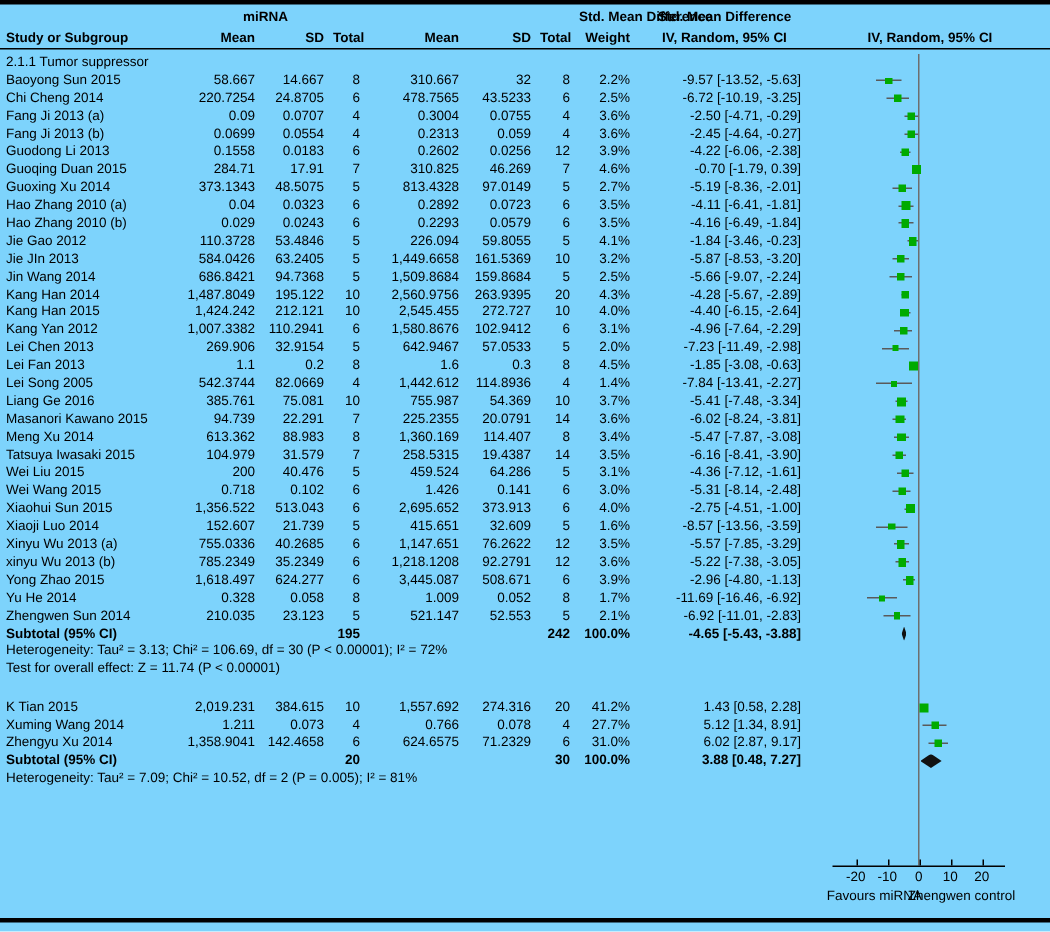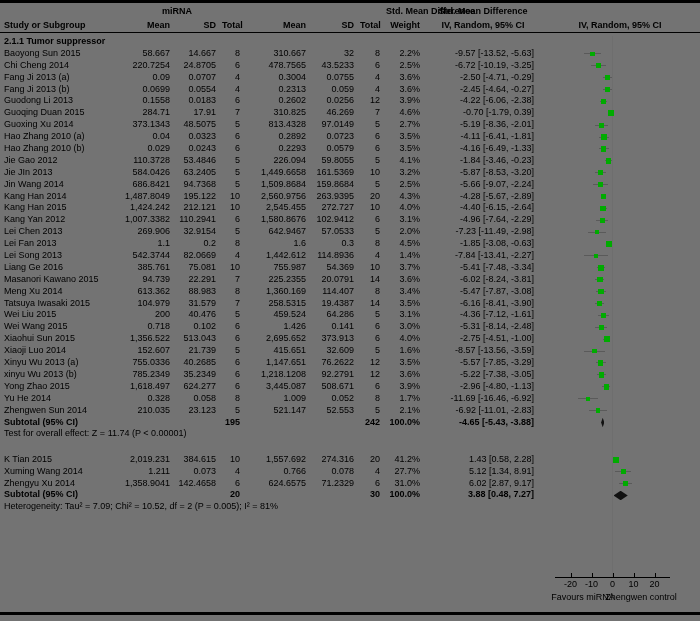--- a/index.html
+++ b/index.html
@@ -1,30 +1,30 @@
 <!DOCTYPE html>
 <html><head>
 <meta charset="utf-8">
 <style>
   html,body{margin:0;padding:0;background:#fff;}
-  .fig{position:relative;width:700px;height:621px;background:#737373;
+  .fig{position:relative;width:700px;height:621px;background:#7dd3fc;
        font-family:"Liberation Sans",sans-serif;font-size:9px;color:#000;overflow:hidden;}
   .btop{position:absolute;left:0;top:0;width:700px;height:3px;background:#000;}
   .bbot{position:absolute;left:0;top:612px;width:700px;height:3px;background:#000;}
   .hdr{position:absolute;left:0;top:4px;width:700px;}
   .hrow{display:grid;height:14px;line-height:14px;font-weight:bold;white-space:nowrap;}
   .g1{grid-template-columns:108px 138px 140px 40px 114px 160px;}
   .g2{grid-template-columns:108px 68px 46px 24px 66px 48px 26px 40px 114px 160px;border-bottom:1px solid #000;}
   .ctr{text-align:center;}
   .rt{text-align:right;padding-right:6px;overflow:hidden;}
   .lf{text-align:left;padding-left:4px;overflow:hidden;}
   .rows{position:absolute;left:0;top:36px;width:700px;}
   .row{display:grid;grid-template-columns:108px 68px 46px 24px 66px 48px 26px 40px 114px 160px;
        height:11.9px;line-height:11.9px;white-space:nowrap;}
-  .trow{height:11.9px;line-height:11.9px;padding-left:4px;font-weight:bold;white-space:nowrap;}
+  .trow{height:11.9px;line-height:11.9px;padding-left:4px;font-weight:normal;white-space:nowrap;}
   .nrow{height:11.9px;line-height:11.9px;padding-left:4px;white-space:nowrap;}
   .gap{height:13.5px;}
   .bold{font-weight:bold;}
   .plot{position:relative;}
   .cil{position:absolute;top:5.4px;height:1px;}
   .sq{position:absolute;}
   .dia{position:absolute;top:1.2px;height:9.5px;clip-path:polygon(50% 0,100% 50%,50% 100%,0 50%);}
   .zero{position:absolute;left:612px;top:36px;width:1px;height:541px;background:#6e6e6e;}
   .axis{position:absolute;left:540px;top:570px;width:160px;height:50px;}
   .axline{position:absolute;left:15px;top:7px;width:115px;height:1px;background:#000;}
@@ -187,21 +187,21 @@
       </div>
       <div class="row">
         <div class="lf">Hao Zhang 2010 (b)</div>
         <div class="rt">0.029</div>
         <div class="rt">0.0243</div>
         <div class="rt">6</div>
         <div class="rt">0.2293</div>
         <div class="rt">0.0579</div>
         <div class="rt">6</div>
         <div class="rt">3.5%</div>
-        <div class="rt">-4.16 [-6.49, -1.33]</div>
+        <div class="rt">-4.16 [-6.49, -1.84]</div>
         <div class="plot">
           <div class="cil" style="left: 58.871px; width: 9.765px; background: rgb(90, 90, 90);"></div>
           <div class="sq" style="width: 5.28261px; height: 5.28261px; left: 61.1227px; top: 3.3087px; background: rgb(0, 171, 0);"></div>
         </div>
       </div>
       <div class="row">
         <div class="lf">Jie Gao 2012</div>
         <div class="rt">110.3728</div>
         <div class="rt">53.4846</div>
         <div class="rt">5</div>
@@ -314,21 +314,21 @@
         <div class="rt">0.3</div>
         <div class="rt">8</div>
         <div class="rt">4.5%</div>
         <div class="rt">-1.85 [-3.08, -0.63]</div>
         <div class="plot">
           <div class="cil" style="left: 66.032px; width: 5.145px; background: rgb(90, 90, 90);"></div>
           <div class="sq" style="width: 5.93478px; height: 5.93478px; left: 65.6476px; top: 2.98261px; background: rgb(0, 171, 0);"></div>
         </div>
       </div>
       <div class="row">
-        <div class="lf">Lei Song 2013</div>
+        <div class="lf">Lei Song 2005</div>
         <div class="rt">542.3744</div>
         <div class="rt">82.0669</div>
         <div class="rt">4</div>
         <div class="rt">1,442.612</div>
         <div class="rt">114.8936</div>
         <div class="rt">4</div>
         <div class="rt">1.4%</div>
         <div class="rt">-7.84 [-13.41, -2.27]</div>
         <div class="plot">
           <div class="cil" style="left: 44.339px; width: 23.394px; background: rgb(90, 90, 90);"></div>
@@ -537,20 +537,21 @@
         <div class="rt">195</div>
         <div class="rt"></div>
         <div class="rt"></div>
         <div class="rt">242</div>
         <div class="rt">100.0%</div>
         <div class="rt">-4.65 [-5.43, -3.88]</div>
         <div class="plot">
           <div class="dia" style="left: 61.097px; width: 3.255px; background: rgb(17, 17, 17);"></div>
         </div>
       </div>
+      <div class="nrow">Heterogeneity: Tau² = 3.13; Chi² = 106.69, df = 30 (P &lt; 0.00001); I² = 72%</div>
       <div class="nrow">Test for overall effect: Z = 11.74 (P &lt; 0.00001)</div>
       <div class="gap"></div>
       <div class="row">
         <div class="lf">K Tian 2015</div>
         <div class="rt">2,019.231</div>
         <div class="rt">384.615</div>
         <div class="rt">10</div>
         <div class="rt">1,557.692</div>
         <div class="rt">274.316</div>
         <div class="rt">20</div>

